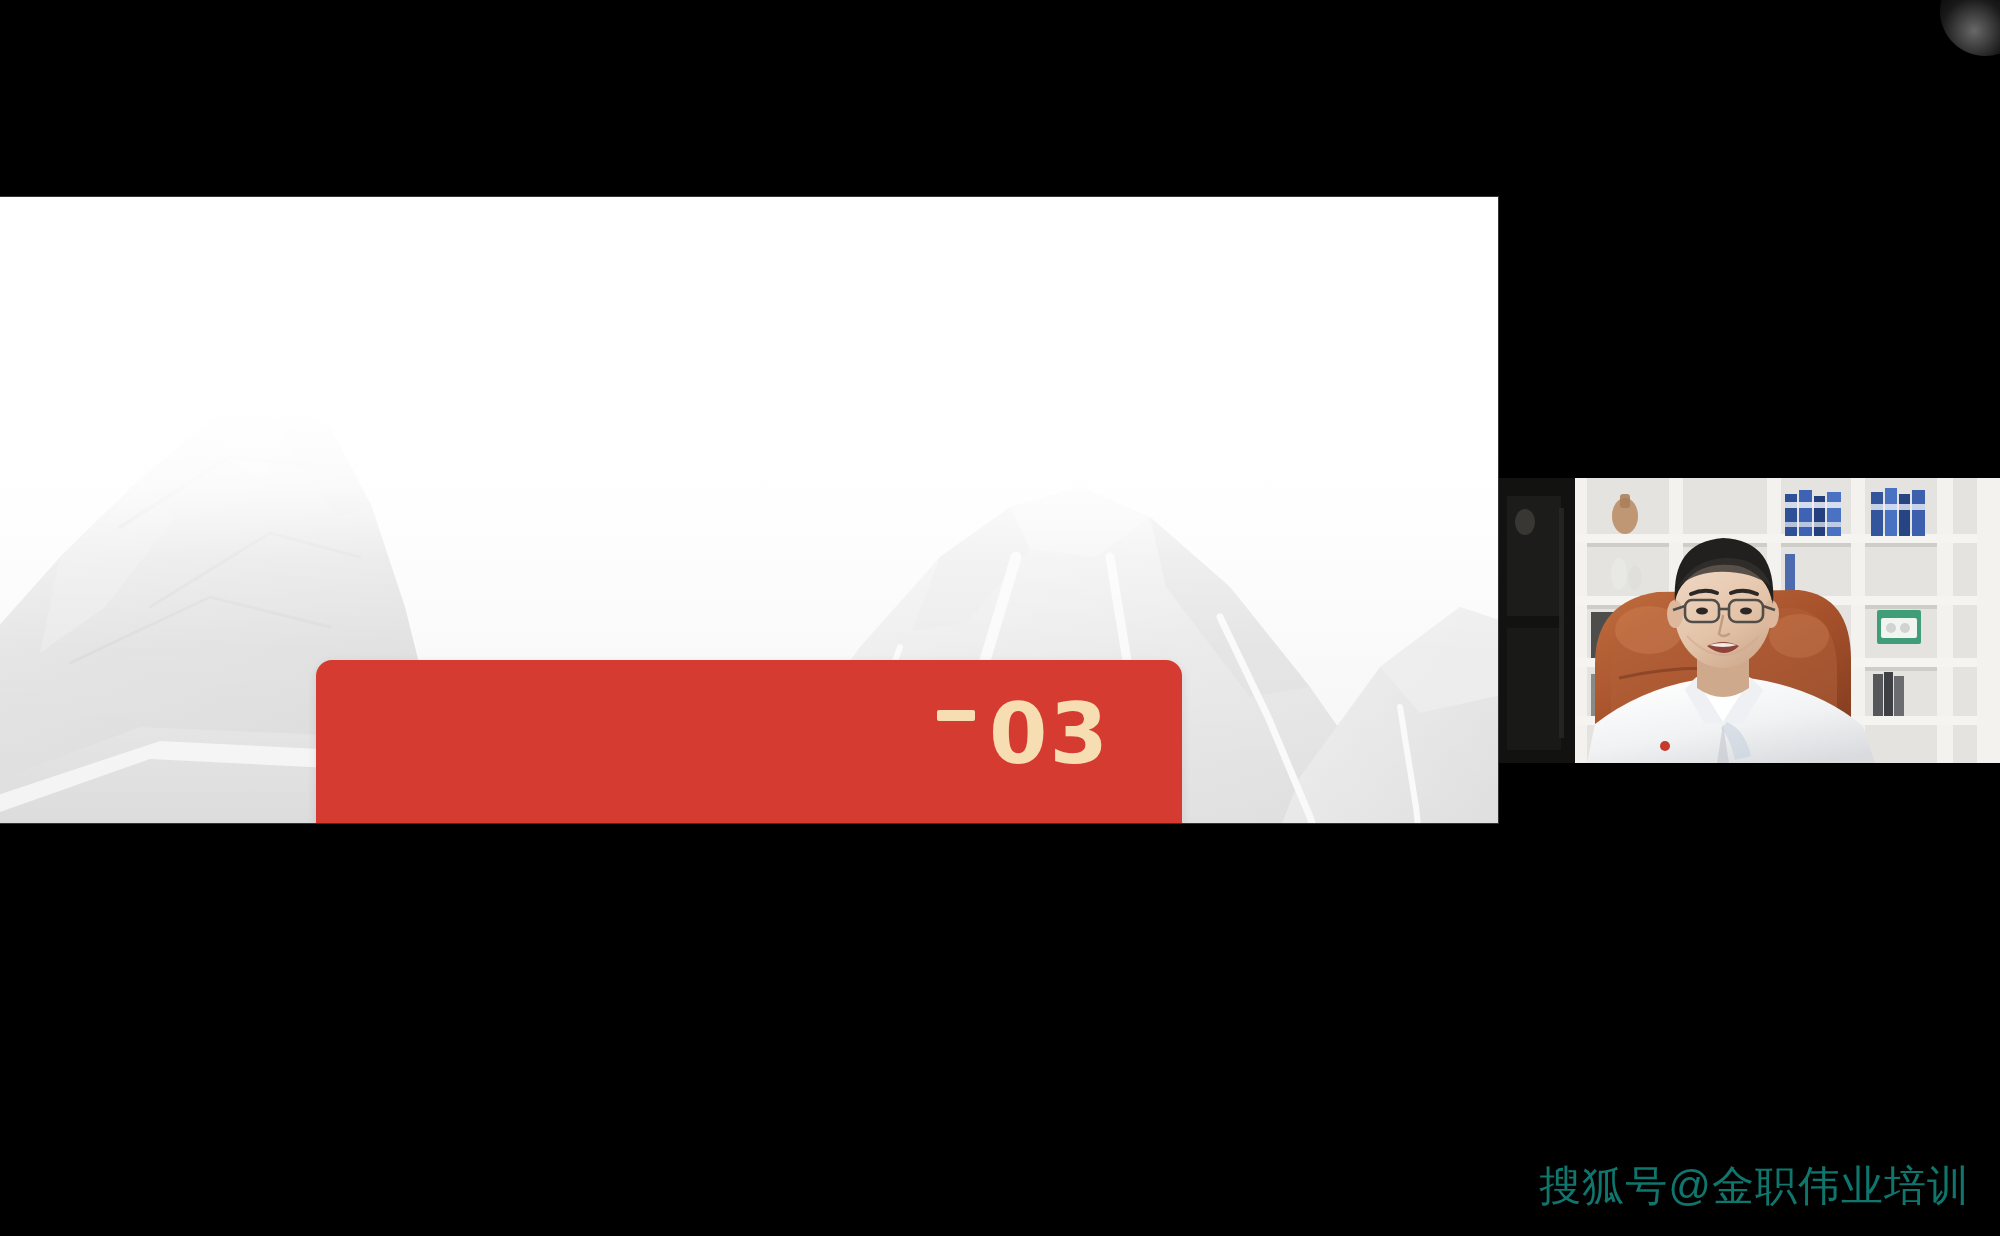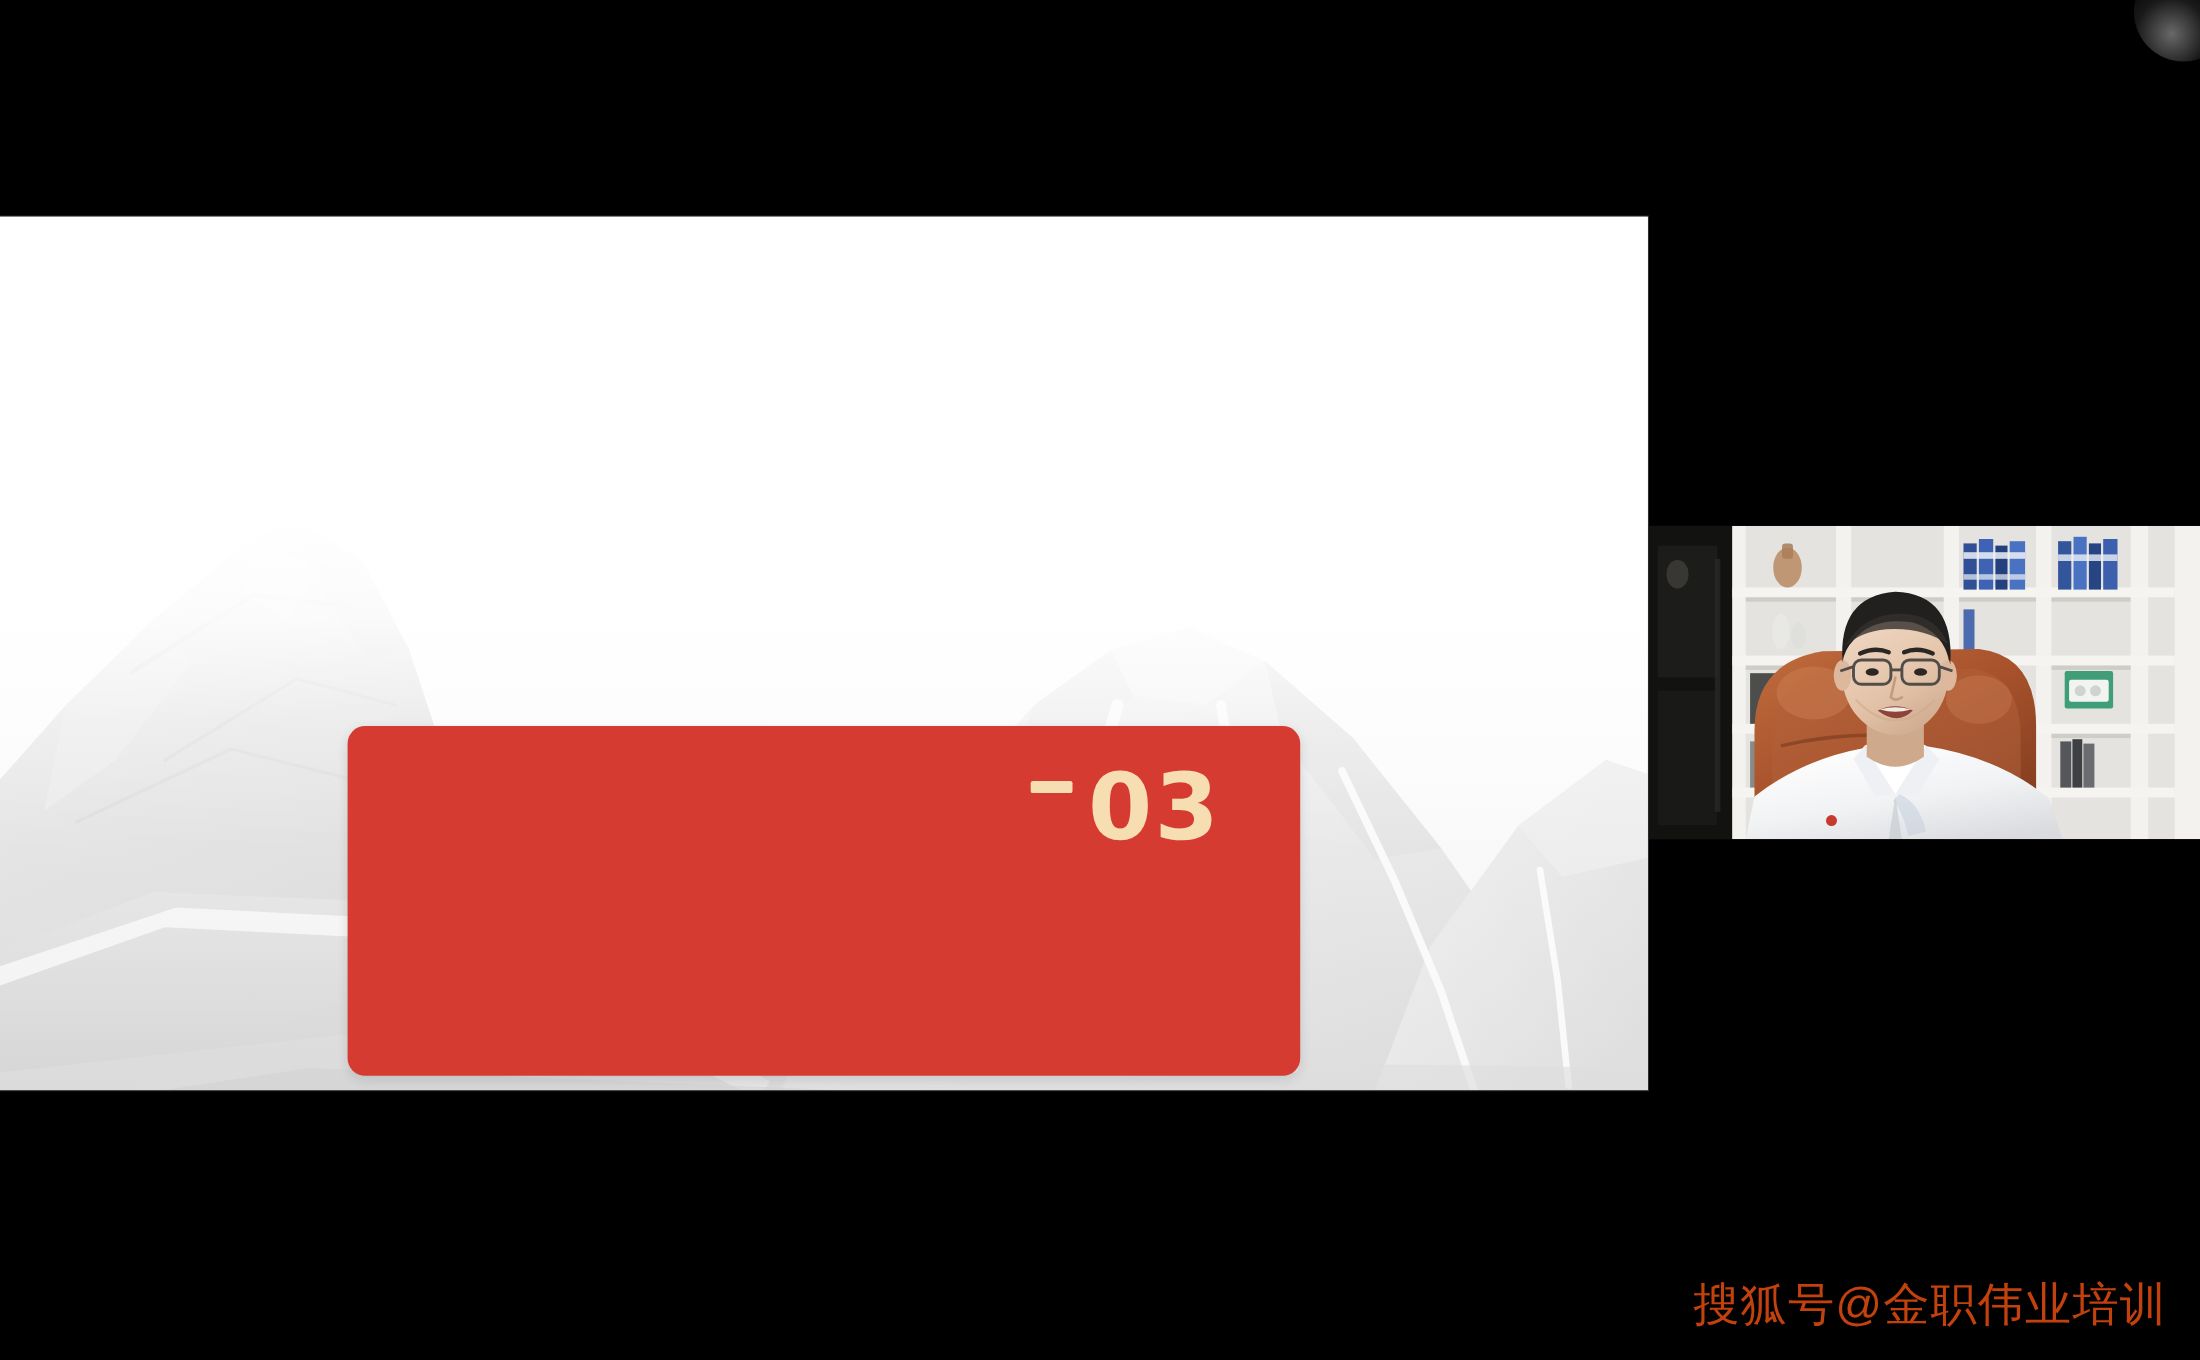--- a/index.html
+++ b/index.html
@@ -34,21 +34,21 @@
     background: radial-gradient(circle at 38% 72%, rgba(190,190,190,0.55) 0%, rgba(90,90,90,0.28) 38%, rgba(0,0,0,0) 72%);
     pointer-events: none;
   }
 
   
   #slide {
     position: absolute;
     left: 0px;
     top: 197px;
     width: 1498px;
-    height: 794px;
+    height: 626px;
     background: #ffffff;
     overflow: hidden;
     box-shadow: 0 0 0 1px rgba(150,150,150,0.35);
   }
 
   
   .slide-bg {
     position: absolute;
     inset: 0;
     overflow: hidden;
@@ -129,21 +129,21 @@
   }
   #webcam svg { display: block; width: 100%; height: 100%; }
 
   
   .watermark {
     position: absolute;
     right: 30px;
     bottom: 22px;
     font-size: 42px;
     font-weight: 400;
-    color: #c2410c;
+    color: #0f766e;
     letter-spacing: 1px;
     white-space: nowrap;
     text-shadow: 0 1px 3px rgba(0,0,0,0.8);
   }
 </style>
 </head>
 <body>
 
 <div id="stage">
 

